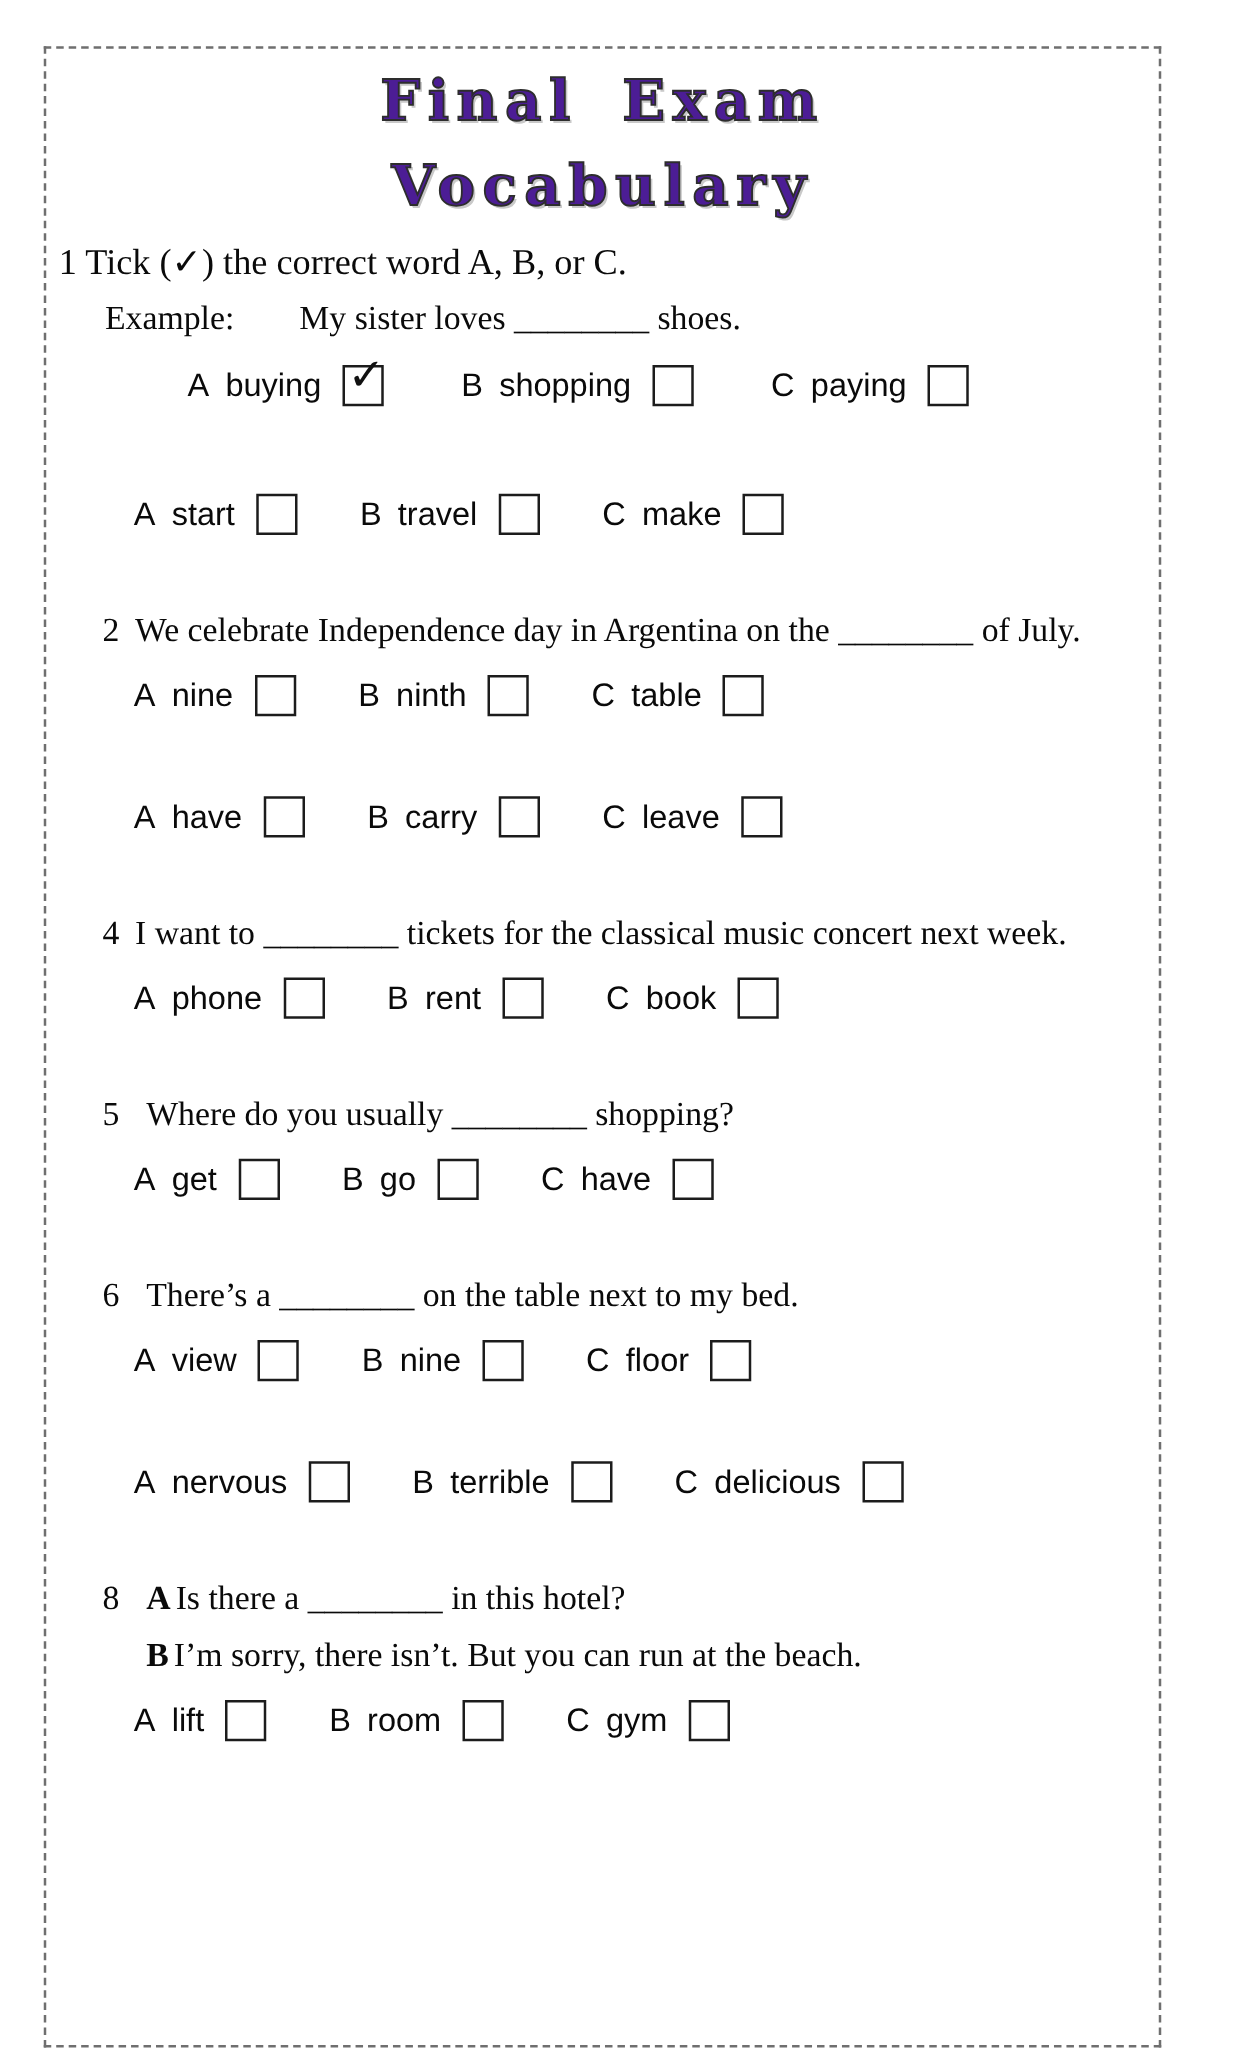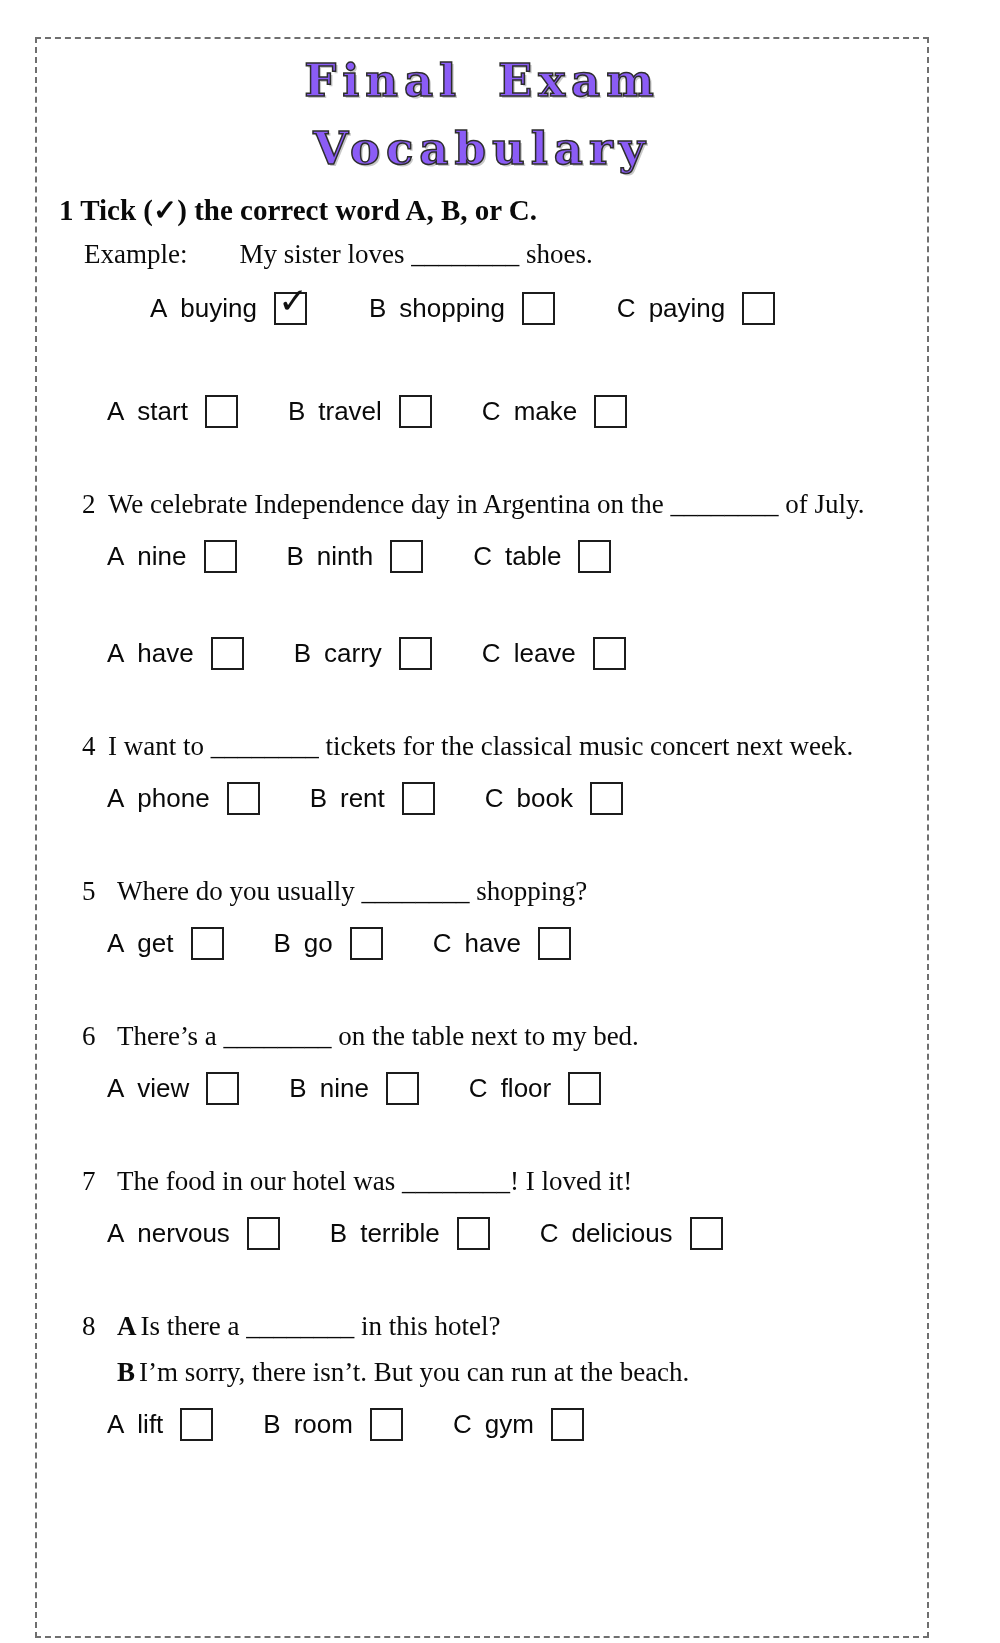--- a/index.html
+++ b/index.html
@@ -9,25 +9,25 @@
   }
   .sheet {
     position:absolute; left:35px; top:37px; width:894px; height:1601px;
     border:2px dashed #6f6f6f; box-sizing:border-box; background:#fff;
   }
   
   .title-wrap { text-align:center; margin-top:8px; }
   .title-line {
     font-family:"DejaVu Serif", serif; font-weight:bold;
     font-size:45px; line-height:68px; letter-spacing:6px; word-spacing:14px;
-    color:#8b5cf6; -webkit-text-stroke:1.5px #2d2d2d;
+    color:#4c1d95; -webkit-text-stroke:1.5px #2d2d2d;
     text-shadow:2px 2px 0 #c9c9c9;
   }
   .instruction {
-    margin:8px 0 0 22px; font-weight:bold; font-size:29px; line-height:38px;
+    margin:8px 0 0 10px; font-weight:normal; font-size:29px; line-height:38px;
   }
   .example-line { margin:6px 0 0 47px; font-size:27px; line-height:38px; }
   .ex-label { margin-right:52px; }
   .opts {
     display:flex; align-items:center; height:46px;
     font-family:"Liberation Sans", sans-serif; font-size:26px;
   }
   .ex-opts { margin:12px 0 0 113px; }
   .opt { display:inline-flex; align-items:center; margin-right:50px; }
   .ex-opts .opt { margin-right:62px; }
@@ -198,21 +198,20 @@
             <span class="checkbox"></span>
           </span>
           <span class="opt">
             <span class="opt-letter">C</span>
             <span class="opt-word">floor</span>
             <span class="checkbox"></span>
           </span>
         </div>
       </div>
       <div class="q">
-        <div class="q-line"><span class="q-num">7</span><span>The food in our hotel was ________! I loved it!</span></div>
         <div class="opts">
           <span class="opt">
             <span class="opt-letter">A</span>
             <span class="opt-word">nervous</span>
             <span class="checkbox"></span>
           </span>
           <span class="opt">
             <span class="opt-letter">B</span>
             <span class="opt-word">terrible</span>
             <span class="checkbox"></span>

